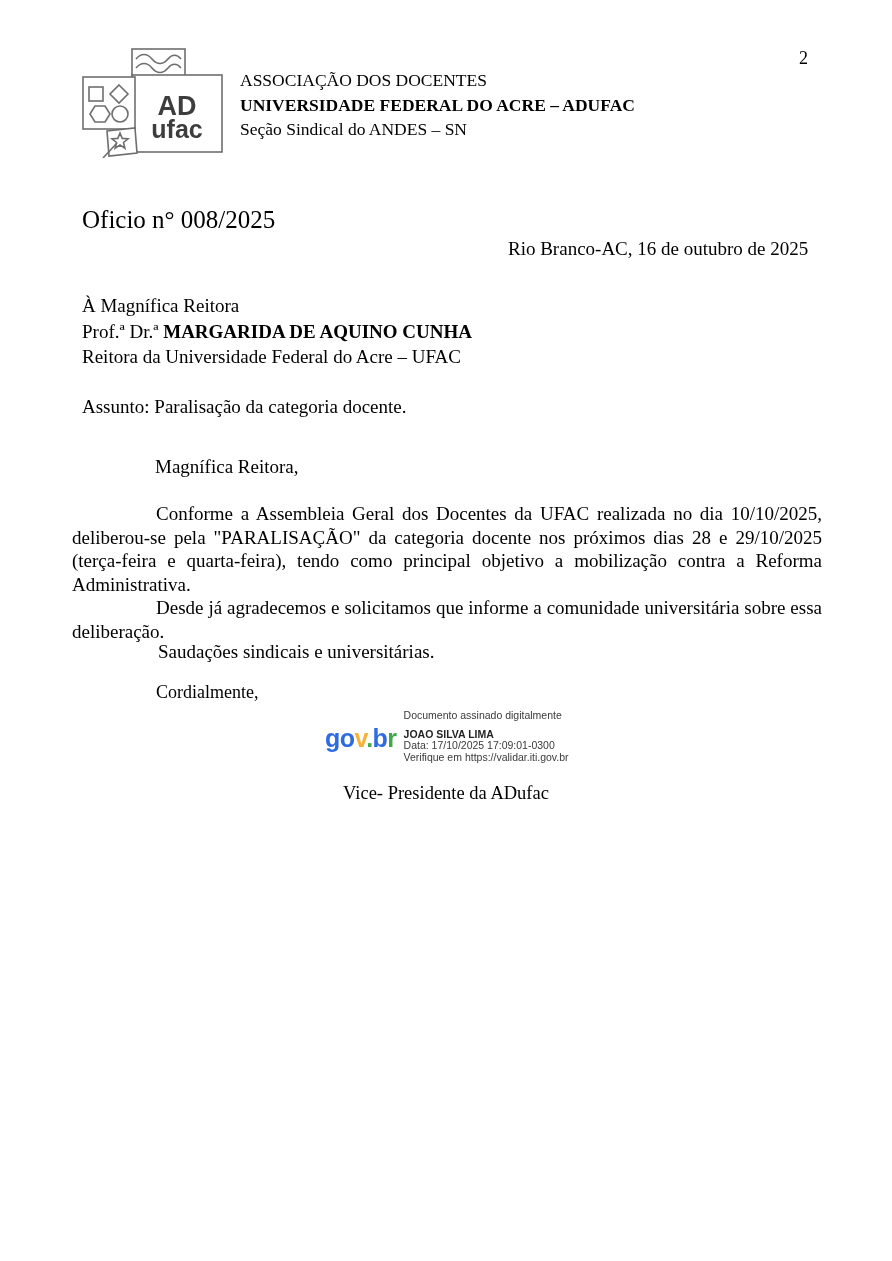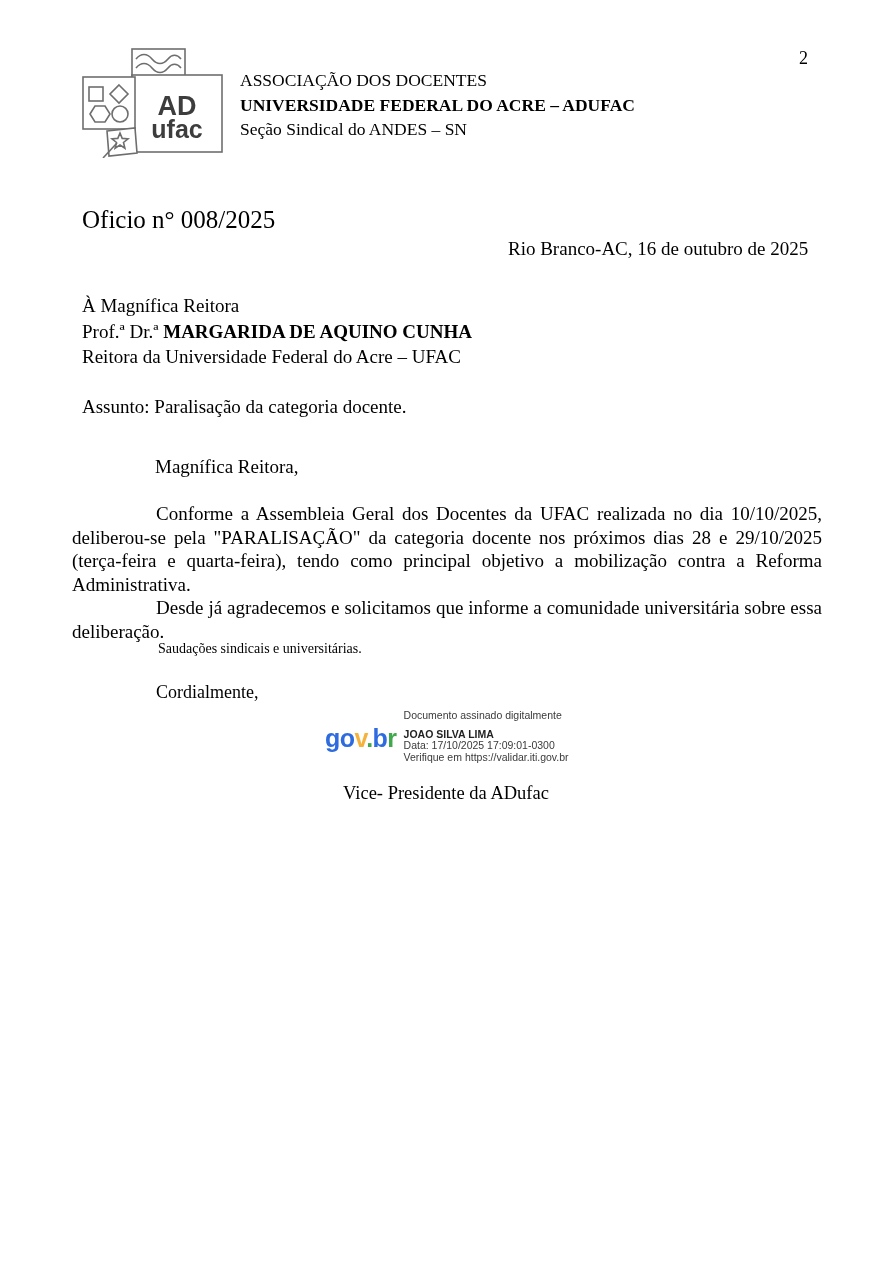--- a/index.html
+++ b/index.html
@@ -47,21 +47,21 @@
     left: 72px; top: 502px; width: 750px;
     font-size: 19px; line-height: 23.6px;
   }
   .body-text p {
     margin: 0;
     text-indent: 84px;
     text-align: justify;
   }
 
   
-  .closing-1 { left: 158px; top: 641px; font-size: 14px; }
+  .closing-1 { left: 158px; top: 641px; font-size: 19px; }
   .closing-2 { left: 156px; top: 682px; font-size: 18px; }
 
   
   .stamp { left: 325px; top: 710px; display: flex; align-items: flex-start;
            font-family: "Liberation Sans", sans-serif; }
   .govbr-logo {
     margin-top: 16px;
     font-size: 25px;
     font-weight: bold;
     letter-spacing: -0.5px;

